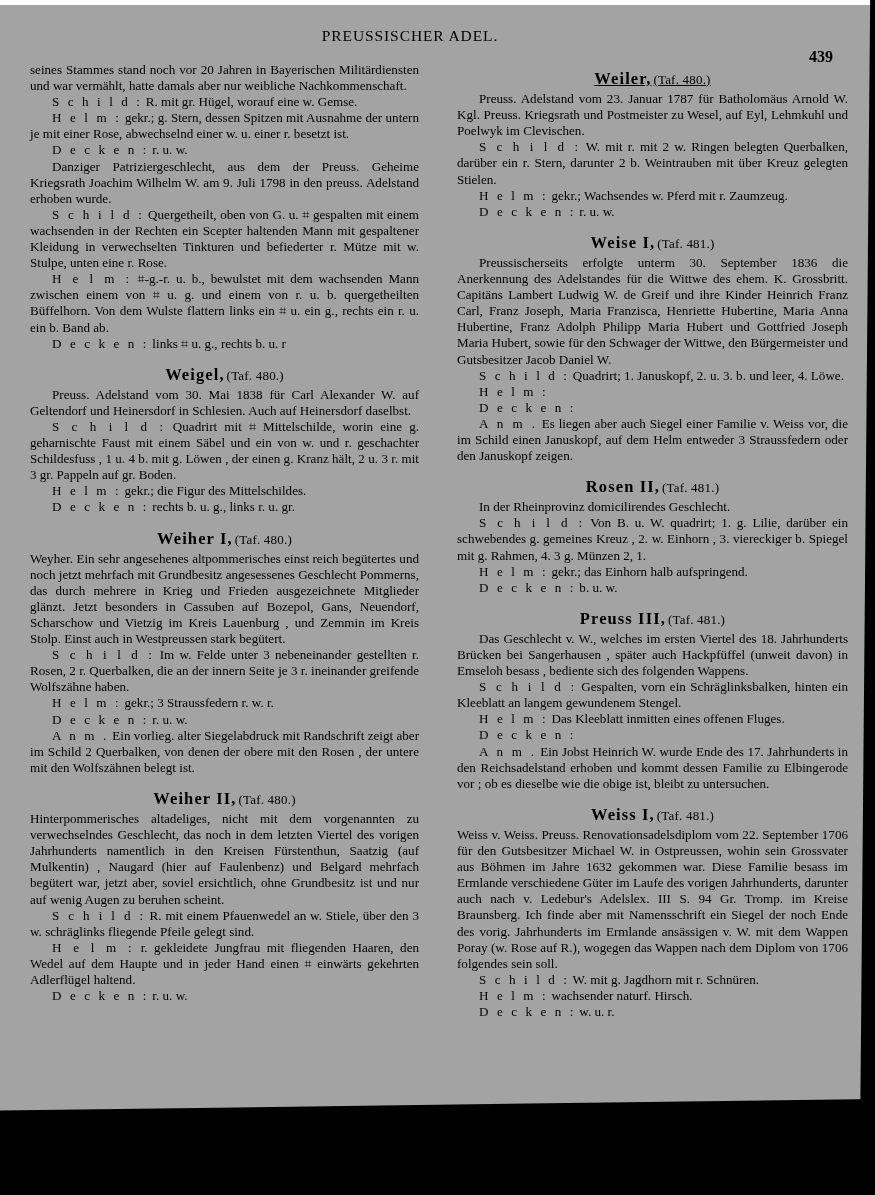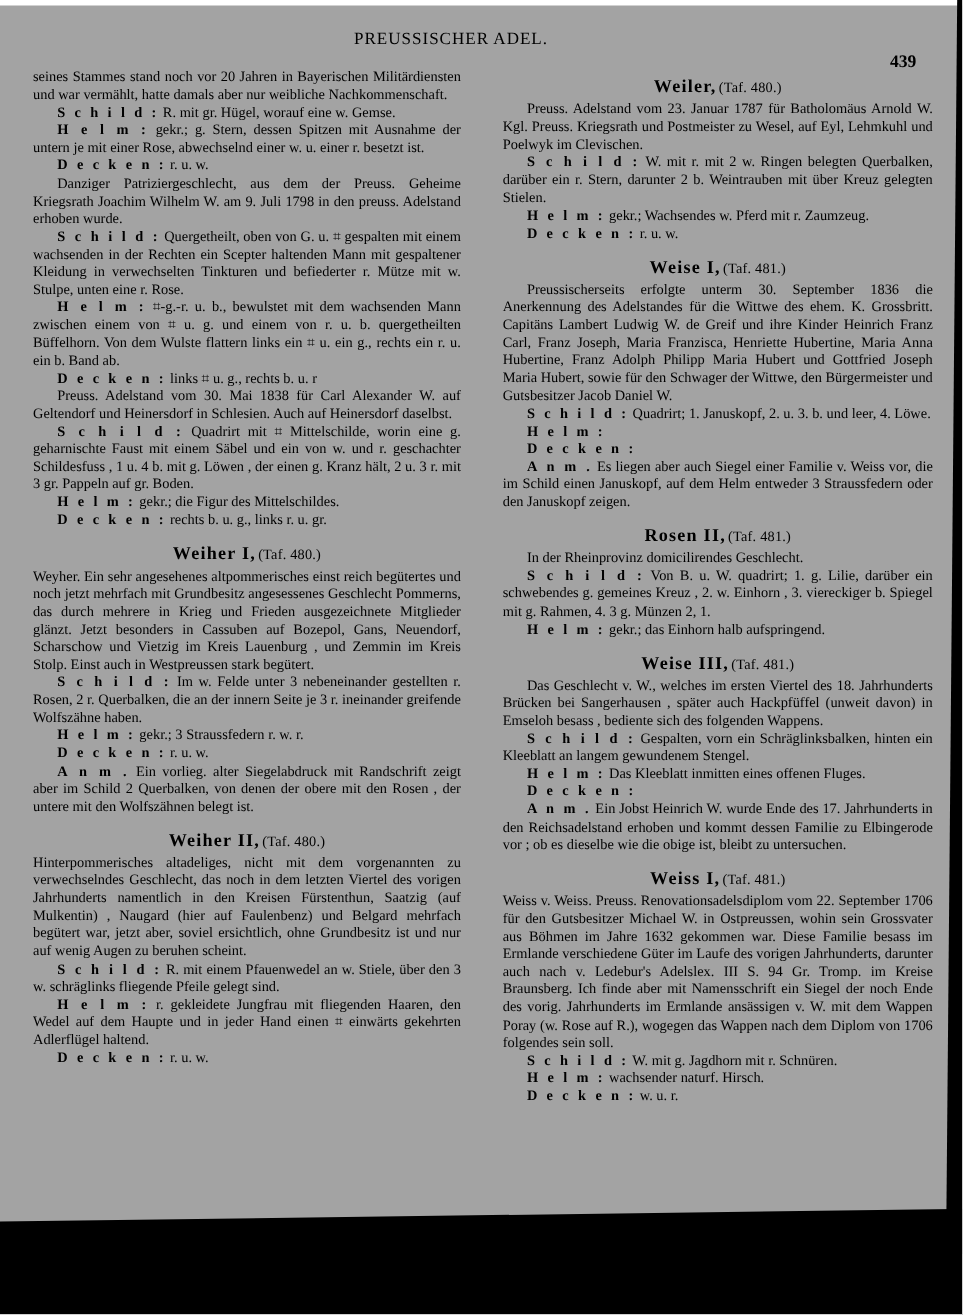--- a/index.html
+++ b/index.html
@@ -100,33 +100,33 @@
     font-weight: 700;
     font-size: 16.5px;
     letter-spacing: 1.1px;
   }
   .entry-head .taf {
     font-weight: 400;
     font-size: 13px;
     letter-spacing: 0.2px;
     margin-left: 2px;
   }
-  .entry-head.tight { margin-top: 9px; }
+  .entry-head.tight { margin-top: 9px; text-decoration: underline; }
 
   
   p.para {
     margin: 0;
     text-indent: 22px;
   }
   p.para.flush { text-indent: 0; }
 
   
   .lbl {
     letter-spacing: 2.6px;
-    font-weight: 700;
+    font-weight: 400;
   }
 
   
   .sig {
     font-family: "DejaVu Sans", sans-serif;
     font-size: 12.5px;
     letter-spacing: 0;
   }
 </style>
 </head>
@@ -151,20 +151,23 @@
       </div>
 
       <div>
         <p class="para">Danziger Patriziergeschlecht, aus dem der Preuss. Geheime Kriegsrath Joachim Wilhelm W. am 9. Juli 1798 in den preuss. Adelstand erhoben wurde.</p>
         <p class="para"><span class="lbl">S c h i l d :</span><span> Quergetheilt, oben von G. u. </span><span class="sig">⌗</span><span> gespalten mit einem wachsenden in der Rechten ein Scepter haltenden Mann mit gespaltener Kleidung in verwechselten Tinkturen und befiederter r. Mütze mit w. Stulpe, unten eine r. Rose.</span></p>
         <p class="para"><span class="lbl">H e l m :</span><span> </span><span class="sig">⌗</span><span>-g.-r. u. b., bewulstet mit dem wachsenden Mann zwischen einem von </span><span class="sig">⌗</span><span> u. g. und einem von r. u. b. quergetheilten Büffelhorn. Von dem Wulste flattern links ein </span><span class="sig">⌗</span><span> u. ein g., rechts ein r. u. ein b. Band ab.</span></p>
         <p class="para"><span class="lbl">D e c k e n :</span><span> links </span><span class="sig">⌗</span><span> u. g., rechts b. u. r</span></p>
       </div>
 
       <div>
+        <div class="entry-head">
+          <span class="fam">Weigel,</span><span class="taf">(Taf. 480.)</span>
+        </div>
         <p class="para">Preuss. Adelstand vom 30. Mai 1838 für Carl Alexander W. auf Geltendorf und Heinersdorf in Schlesien. Auch auf Heinersdorf daselbst.</p>
         <p class="para"><span class="lbl">S c h i l d :</span><span> Quadrirt mit </span><span class="sig">⌗</span><span> Mittelschilde, worin eine g. geharnischte Faust mit einem Säbel und ein von w. und r. geschachter Schildesfuss , 1 u. 4 b. mit g. Löwen , der einen g. Kranz hält, 2 u. 3 r. mit 3 gr. Pappeln auf gr. Boden.</span></p>
         <p class="para"><span class="lbl">H e l m :</span><span> gekr.; die Figur des Mittelschildes.</span></p>
         <p class="para"><span class="lbl">D e c k e n :</span><span> rechts b. u. g., links r. u. gr.</span></p>
       </div>
 
       <div>
         <div class="entry-head">
           <span class="fam">Weiher I,</span><span class="taf">(Taf. 480.)</span>
         </div>
@@ -210,25 +213,26 @@
         <p class="para"><span class="lbl">A n m .</span><span> Es liegen aber auch Siegel einer Familie v. Weiss vor, die im Schild einen Januskopf, auf dem Helm entweder 3 Straussfedern oder den Januskopf zeigen.</span></p>
       </div>
 
       <div>
         <div class="entry-head">
           <span class="fam">Rosen II,</span><span class="taf">(Taf. 481.)</span>
         </div>
         <p class="para">In der Rheinprovinz domicilirendes Geschlecht.</p>
         <p class="para"><span class="lbl">S c h i l d :</span><span> Von B. u. W. quadrirt; 1. g. Lilie, darüber ein schwebendes g. gemeines Kreuz , 2. w. Einhorn , 3. viereckiger b. Spiegel mit g. Rahmen, 4. 3 g. Münzen 2, 1.</span></p>
         <p class="para"><span class="lbl">H e l m :</span><span> gekr.; das Einhorn halb aufspringend.</span></p>
-      </div>
-
-      <div>
-        <div class="entry-head">
-          <span class="fam">Weise III,</span><span class="taf">(Taf. 481.)</span>
+        <p class="para"><span class="lbl">D e c k e n :</span><span> b. u. w.</span></p>
+      </div>
+
+      <div>
+        <div class="entry-head">
+          <span class="fam">Preuss III,</span><span class="taf">(Taf. 481.)</span>
         </div>
         <p class="para">Das Geschlecht v. W., welches im ersten Viertel des 18. Jahrhunderts Brücken bei Sangerhausen , später auch Hackpfüffel (unweit davon) in Emseloh besass , bediente sich des folgenden Wappens.</p>
         <p class="para"><span class="lbl">S c h i l d :</span><span> Gespalten, vorn ein Schräglinksbalken, hinten ein Kleeblatt an langem gewundenem Stengel.</span></p>
         <p class="para"><span class="lbl">H e l m :</span><span> Das Kleeblatt inmitten eines offenen Fluges.</span></p>
         <p class="para"><span class="lbl">D e c k e n :</span><span></span></p>
         <p class="para"><span class="lbl">A n m .</span><span> Ein Jobst Heinrich W. wurde Ende des 17. Jahrhunderts in den Reichsadelstand erhoben und kommt dessen Familie zu Elbingerode vor ; ob es dieselbe wie die obige ist, bleibt zu untersuchen.</span></p>
       </div>
 
       <div>
         <div class="entry-head">

